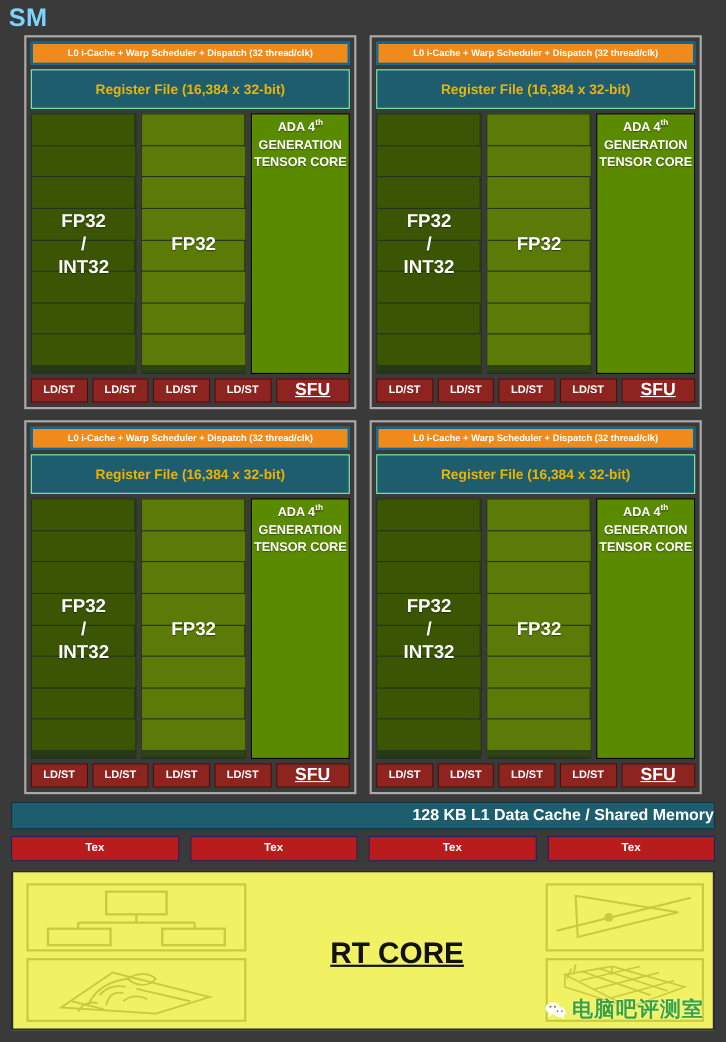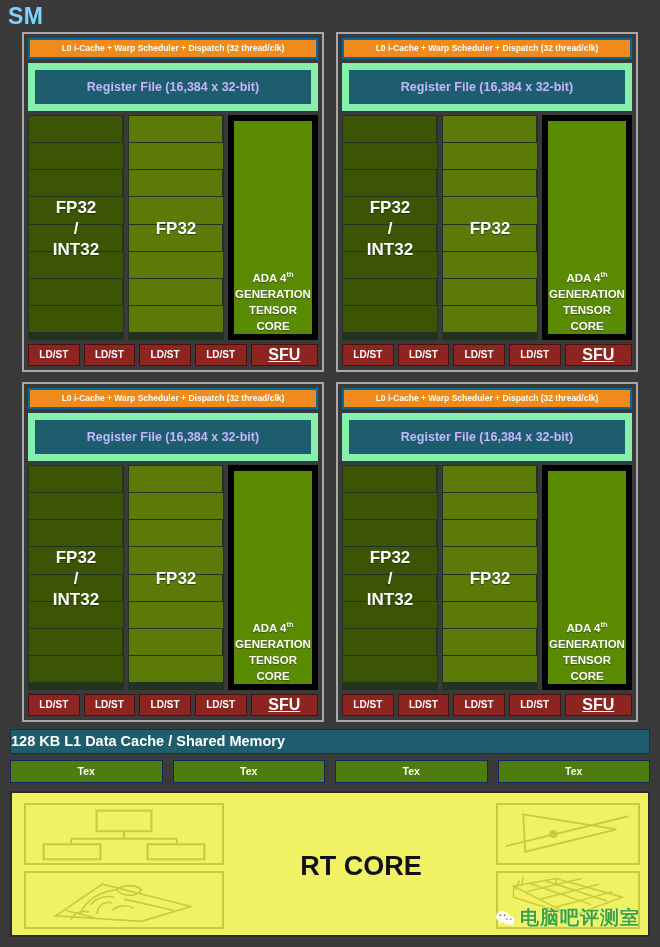--- a/index.html
+++ b/index.html
@@ -57,22 +57,22 @@
     font-size: 8.5px;
     font-weight: bold;
     text-align: center;
     line-height: 17px;
     height: 17px;
     white-space: nowrap;
     overflow: hidden;
   }
   .regfile {
     background: #1d5d6e;
-    border: 7px solid #86efac;
-    color: #c4b5fd;
+    border: 1px solid #86efac;
+    color: #eab308;
     font-size: 12.5px;
     font-weight: bold;
     text-align: center;
     line-height: 34px;
     height: 34px;
   }
 
   
   .cores {
     flex: 1;
@@ -114,23 +114,23 @@
     font-weight: bold;
     color: #ffffff;
     line-height: 21px;
     pointer-events: none;
     text-shadow: 0 1px 1px rgba(0,0,0,.45);
   }
 
   .tensor {
     flex: 1;
     background: #5a8a00;
-    border: 6px solid #000000;
+    border: 1px solid #000000;
     display: flex;
-    align-items: flex-end;
+    align-items: flex-start;
     justify-content: center;
     text-align: center;
     font-size: 11.5px;
     font-weight: bold;
     line-height: 16px;
     color: #ffffff;
     box-sizing: border-box;
     text-shadow: 0 1px 1px rgba(0,0,0,.4);
   }
   .tensor sup { font-size: 7.5px; vertical-align: super; }
@@ -156,40 +156,41 @@
   
   #l1 {
     position: absolute;
     left: 10px;
     top: 729px;
     width: 640px;
     height: 25px;
     box-sizing: border-box;
     background: #1d5d6e;
     border: 1px solid #11343d;
-    text-align: left;
+    text-align: right;
     line-height: 23px;
     font-size: 14.5px;
     font-weight: bold;
     color: #ffffff;
+    padding-left: 28px;
   }
 
   
   #texrow {
     position: absolute;
     left: 10px;
     top: 760px;
     width: 640px;
     height: 23px;
     display: flex;
     gap: 10px;
   }
   .tex {
     flex: 1;
-    background: #4d7c0f;
+    background: #b91c1c;
     border: 1px solid #16265e;
     box-sizing: border-box;
     text-align: center;
     line-height: 21px;
     font-size: 10.5px;
     font-weight: bold;
     color: #ffffff;
   }
 
   
@@ -219,20 +220,21 @@
     position: absolute;
     left: 214px;
     top: 0;
     width: 270px;
     height: 146px;
     display: flex;
     align-items: center;
     justify-content: center;
     color: #111111;
     text-align: center;
+    text-decoration: underline;
   }
   #rt-line1 { font-size: 27px; font-weight: bold; line-height: 34px; }
   #rt-line2 { font-size: 27px; font-weight: bold; line-height: 34px; }
 
   
   #watermark {
     position: absolute;
     right: 8px;
     bottom: 4px;
     display: flex;

